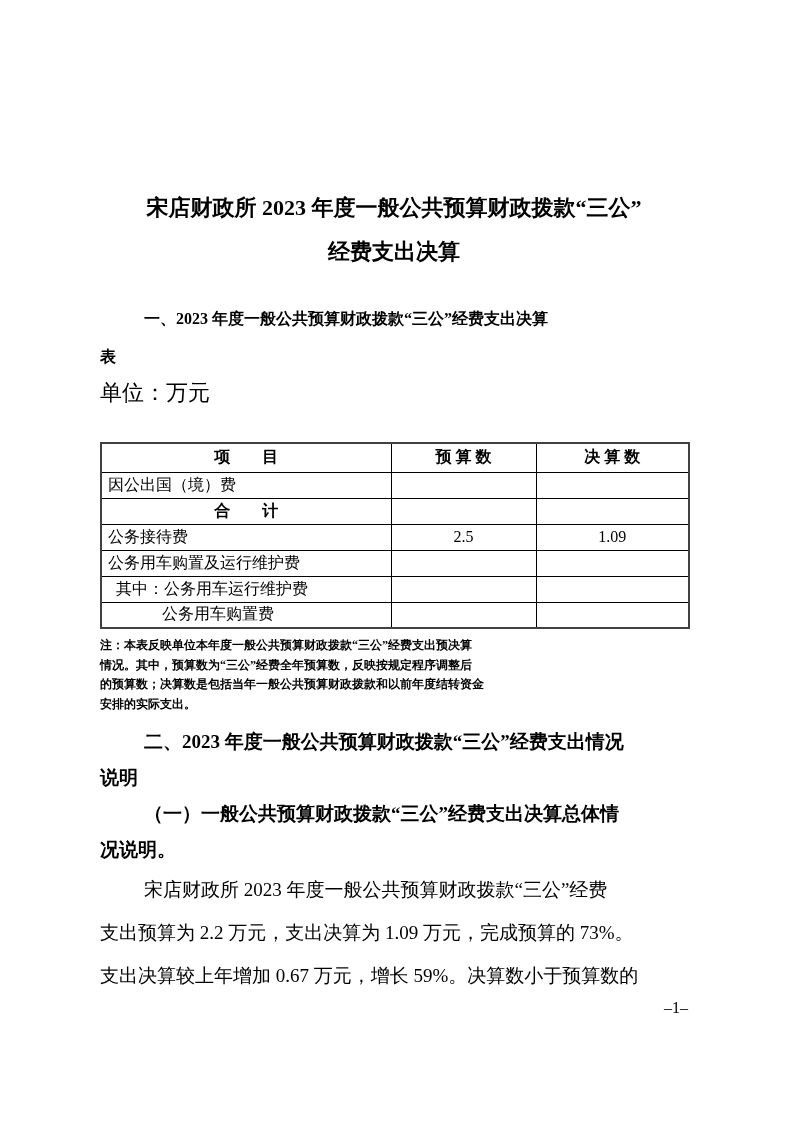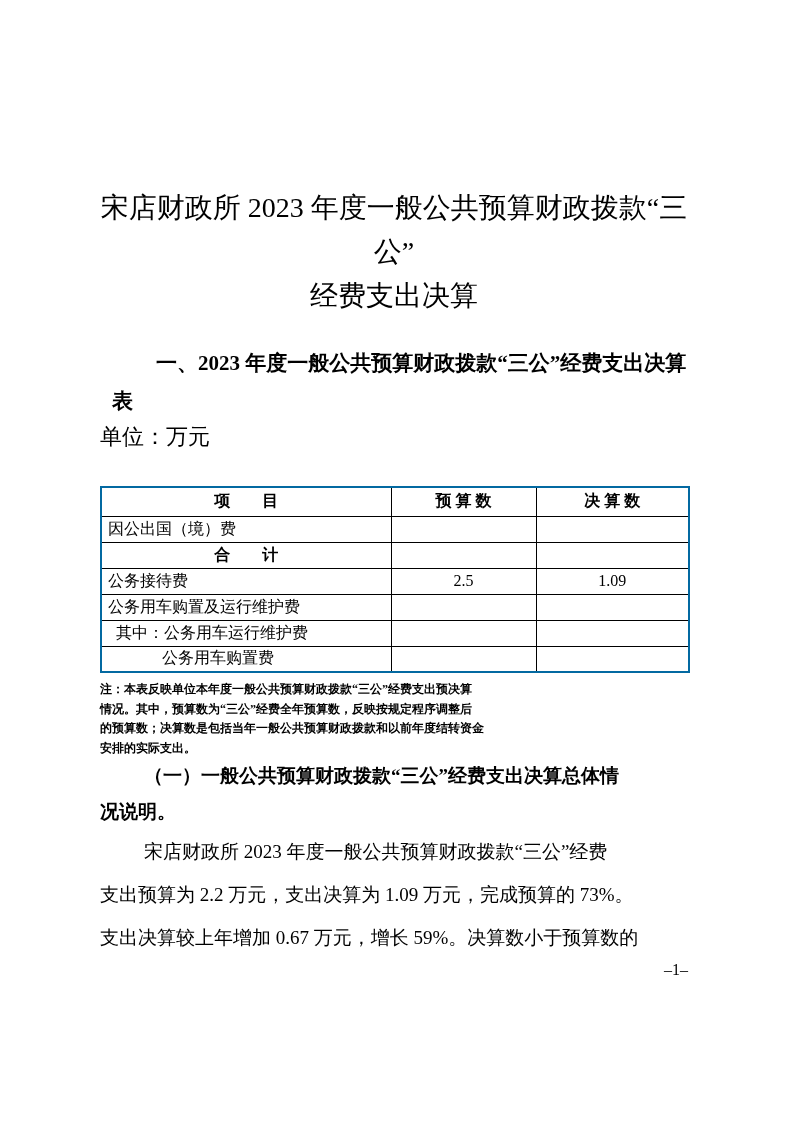--- a/index.html
+++ b/index.html
@@ -2,26 +2,26 @@
 <html><head>
 <meta charset="utf-8">
 <style>
   * { margin:0; padding:0; box-sizing:border-box; }
   html,body { background:#ffffff; }
   .page {
     width:793px; height:1122px; background:#fff; color:#000;
     font-family:"Liberation Serif","DejaVu Serif",serif;
     padding:186px 105px 0 100px; position:relative; overflow:hidden;
   }
-  .doc-title { text-align:center; font-size:28px; font-weight:normal; line-height:44px; }
-  .h1 { font-size:21px; font-weight:bold; line-height:38px;margin-left:12px; }
+  .doc-title { text-align:center; font-size:22px; font-weight:bold; line-height:44px; }
+  .h1 { font-size:16px; font-weight:bold; line-height:38px; }
   .sec1 { margin-top:26px; }
   .indent2 { text-indent:44px; }
   .unit { font-size:22px; line-height:30px; margin-top:2px; }
-  table.expense { width:588px; border-collapse:collapse; margin-top:34px; font-size:16px; border:2px solid #0369a1; table-layout:fixed; }
+  table.expense { width:588px; border-collapse:collapse; margin-top:34px; font-size:16px; border:2px solid #404040; table-layout:fixed; }
   .expense th, .expense td { border:1px solid #000; height:26px; padding:0 6px; vertical-align:middle; }
   .expense th { font-weight:bold; height:29px; text-align:center; }
   .expense col.c-name { width:290px; }
   .expense col.c-num1 { width:145px; }
   .expense col.c-num2 { width:153px; }
   .expense td.name { text-align:left; }
   .expense td.center { text-align:center; }
   .expense td.bold { font-weight:bold; }
   .expense td.ind1 { padding-left:14px; }
   .expense td.ind2 { padding-left:60px; }
@@ -95,20 +95,24 @@
     </tbody>
   </table>
 
   <div class="note">
     <div>注：本表反映单位本年度一般公共预算财政拨款“三公”经费支出预决算</div>
     <div>情况。其中，预算数为“三公”经费全年预算数，反映按规定程序调整后</div>
     <div>的预算数；决算数是包括当年一般公共预算财政拨款和以前年度结转资金</div>
     <div>安排的实际支出。</div>
   </div>
 
+  <div class="h2 sec2">
+    <div class="indent2">二、2023 年度一般公共预算财政拨款“三公”经费支出情况</div>
+    <div>说明</div>
+  </div>
 
   <div class="h2">
     <div class="indent2">（一）一般公共预算财政拨款“三公”经费支出决算总体情</div>
     <div>况说明。</div>
   </div>
 
   <div class="para">
     <div class="indent2">宋店财政所 2023 年度一般公共预算财政拨款“三公”经费</div>
     <div>支出预算为 2.2 万元，支出决算为 1.09 万元，完成预算的 73%。</div>
     <div>支出决算较上年增加 0.67 万元，增长 59%。决算数小于预算数的</div>

